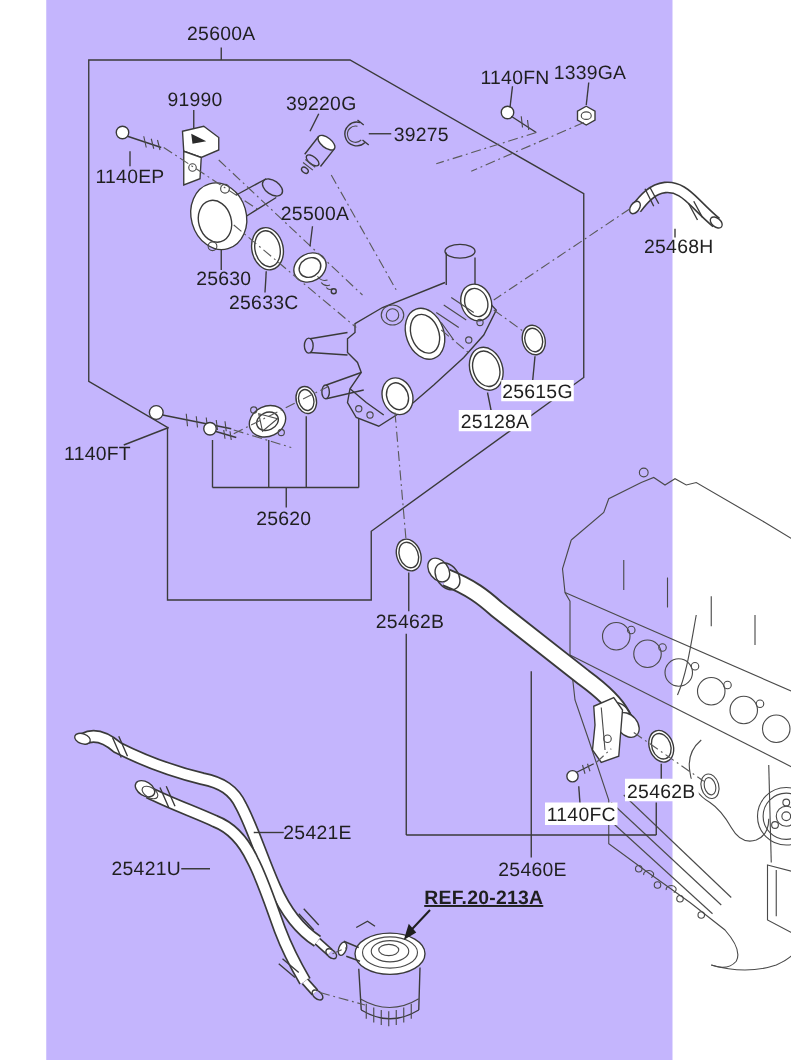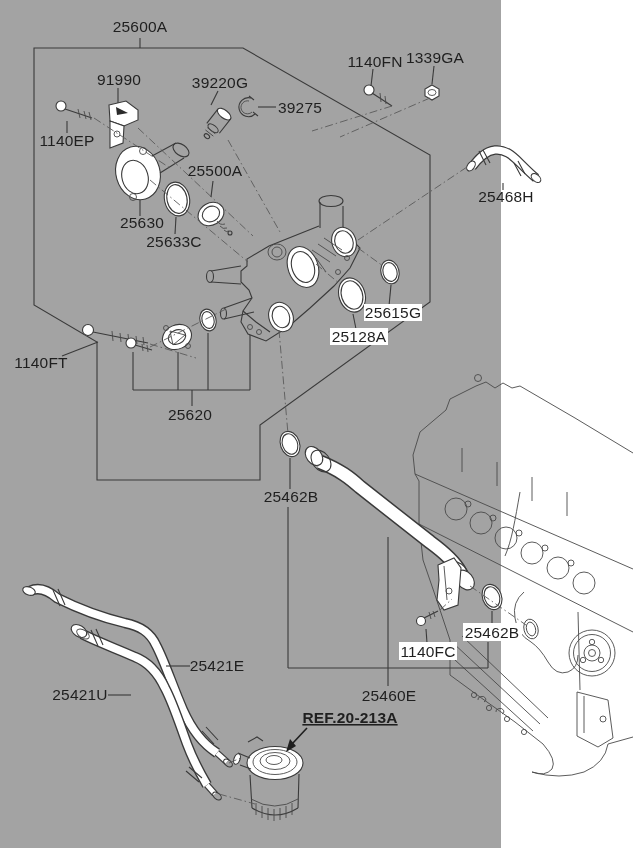--- a/index.html
+++ b/index.html
@@ -1,18 +1,19 @@
 <!DOCTYPE html>
 <html><head>
 <meta charset="utf-8">
 <style>
   html,body { margin:0; padding:0; background:#ffffff; }
   .canvas {
-    position:relative; width:501px; height:848px; background:#a3a3a3;
+    position:relative; width:501px; height:848px; background:#c4b5fd;
     font-family:"Liberation Sans", sans-serif;
+    margin-left:37px;
   }
   svg { display:block; }
   .lbl {
     font-family:"Liberation Sans", sans-serif;
     font-size:15.5px; fill:#1f1f1f; letter-spacing:0.2px;
   }
   .lbl-bold { font-weight:bold; }
   .ln   { stroke:#3a3a3a; stroke-width:1.1; fill:none; }
   .thin { stroke:#4a4a4a; stroke-width:0.9; fill:none; }
   .dd   { stroke:#5a5a5a; stroke-width:0.9; fill:none; stroke-dasharray:8 3 1.5 3; }

